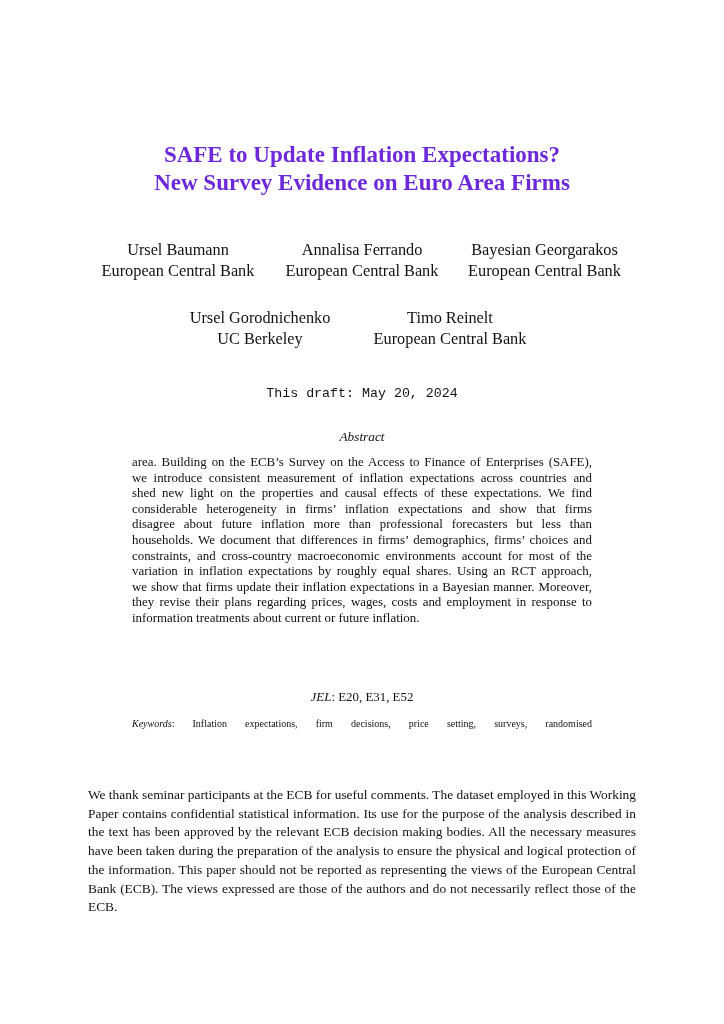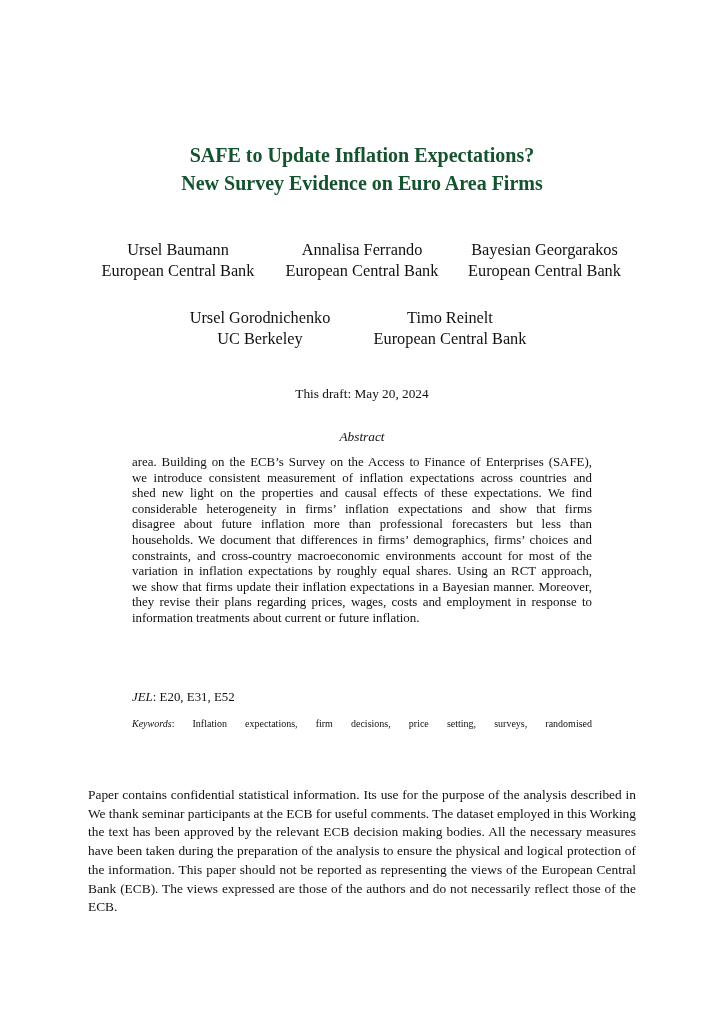--- a/index.html
+++ b/index.html
@@ -3,35 +3,35 @@
   <meta charset="utf-8">
   <style>
     html, body { margin: 0; padding: 0; background: #ffffff; }
     body {
       width: 724px; height: 1024px; position: relative; overflow: hidden;
       font-family: "Liberation Serif", "DejaVu Serif", serif; color: #111;
     }
     .abs { position: absolute; }
     .title {
       left: 0; width: 724px; top: 141px; text-align: center;
-      font-weight: bold; font-size: 20px; line-height: 28px; color: #14532d;
+      font-weight: bold; font-size: 23px; line-height: 28px; color: #6d28d9;
     }
     .author {
       position: absolute; text-align: center; font-size: 16.3px; line-height: 21px; white-space: nowrap;
     }
     .author span { display: block; }
-    .draft { left: 0; width: 724px; top: 385px; text-align: center; font-size: 13.3px; line-height: 18px; }
+    .draft { left: 0; width: 724px; top: 385px; text-align: center; font-size: 13.3px; line-height: 18px; font-family: Liberation Mono, monospace; }
     .abstract-head { left: 0; width: 724px; top: 428px; text-align: center; font-size: 13.3px; font-style: italic; line-height: 18px; }
     .abstract-body {
       left: 132px; width: 460px; top: 455px; font-size: 12.9px; line-height: 15.6px;
       text-align: justify; text-align-last: left;
     }
     .abstract-body .ln { display: block; text-align: justify; text-align-last: justify; white-space: nowrap; }
     .abstract-body .ln.last { text-align-last: left; }
-    .jel { left: 132px; width: 460px; top: 690px; font-size: 12.9px; line-height: 15.6px; }
+    .jel { left: 132px; width: 460px; top: 690px; font-size: 12.9px; line-height: 15.6px; text-align: center; }
     .keywords { left: 132px; width: 460px; top: 716px; font-size: 10px; line-height: 15.6px; }
     .kw-line { display: block; text-align-last: justify; white-space: nowrap; }
     .kw-line.last { text-align-last: left; }
     em { font-style: italic; }
     .footer {
       left: 88px; width: 548px; top: 786px; font-size: 13.4px; line-height: 18.7px;
     }
     .footer .ln { display: block; text-align: justify; text-align-last: justify; white-space: nowrap; }
     .footer .ln.last { text-align-last: left; }
   </style>
@@ -84,20 +84,20 @@
 
 <div class="abs jel">
   <em>JEL</em><span>: E20, E31, E52</span>
 </div>
 
 <div class="abs keywords">
   <span class="kw-line"><em>Keywords</em><span>: Inflation expectations, firm decisions, price setting, surveys, randomised</span></span>
 </div>
 
 <div class="abs footer">
+  <span class="ln">We thank seminar participants at the ECB for useful comments. The dataset employed in this Working</span>
   <span class="ln">Paper contains confidential statistical information. Its use for the purpose of the analysis described in</span>
-  <span class="ln">We thank seminar participants at the ECB for useful comments. The dataset employed in this Working</span>
   <span class="ln">the text has been approved by the relevant ECB decision making bodies. All the necessary measures</span>
   <span class="ln">have been taken during the preparation of the analysis to ensure the physical and logical protection of</span>
   <span class="ln">the information. This paper should not be reported as representing the views of the European Central</span>
   <span class="ln">Bank (ECB). The views expressed are those of the authors and do not necessarily reflect those of the</span>
   <span class="ln last">ECB.</span>
 </div>
 
 </body></html>

